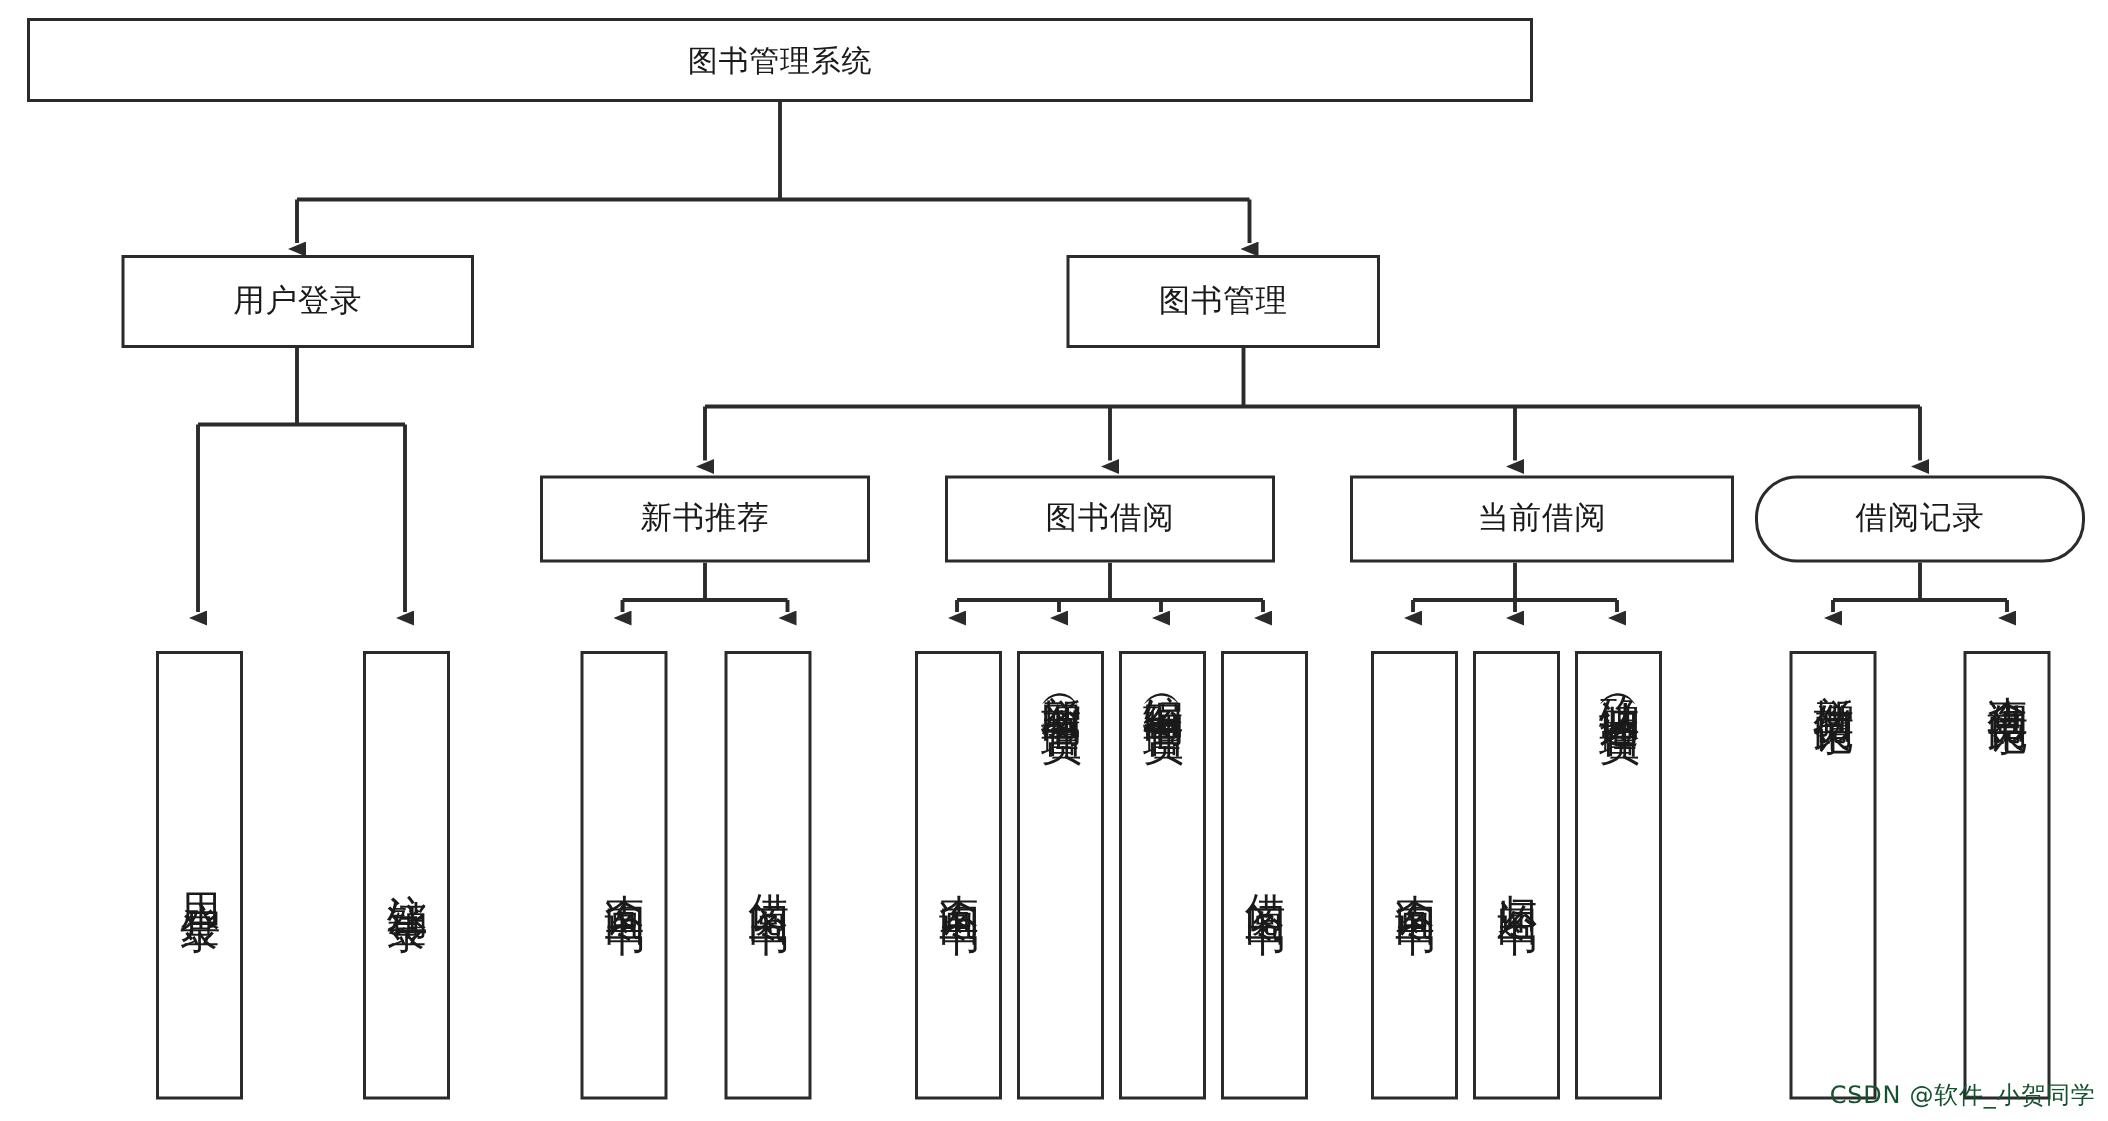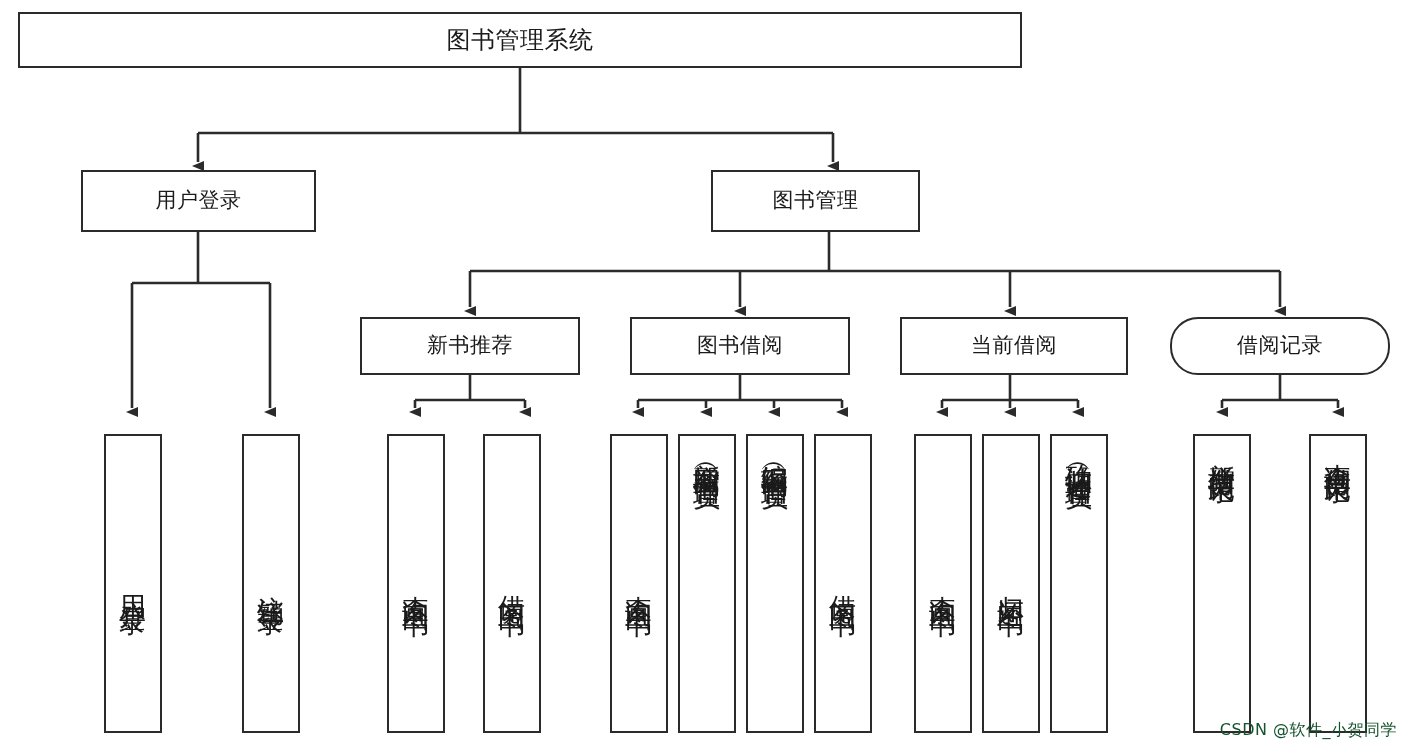--- a/index.html
+++ b/index.html
@@ -40,21 +40,21 @@
     display: block;
     text-align: center;
     line-height: 1.12;
     white-space: nowrap;
   }
   .node.horiz .lbl {
     font-size: 21px;
     letter-spacing: 0.5px;
   }
   .node.root .lbl {
-    font-size: 24px;
+    font-size: 20px;
     letter-spacing: 0.5px;
   }
   .node.vert {
     align-items: flex-start;
     padding-top: 6px;
   }
   .node.vert .lbl {
     writing-mode: vertical-rl;
     text-orientation: upright;
     font-size: 27px;
@@ -146,21 +146,21 @@
   <div class="node horiz" style="left:711px; top:170px; width:209px; height:62px;">
     <span class="lbl">图书管理</span>
   </div>
 
   <div class="node horiz" style="left:630px; top:317px; width:220px; height:58px;">
     <span class="lbl">图书借阅</span>
   </div>
   <div class="node horiz" style="left:360px; top:317px; width:220px; height:58px;">
     <span class="lbl">新书推荐</span>
   </div>
-  <div class="node horiz" style="left:900px; top:317px; width:228px; height:58px;">
+  <div class="node horiz" style="left:900px; top:317px; width:256px; height:58px;">
     <span class="lbl">当前借阅</span>
   </div>
   <div class="node horiz" style="left:1170px; top:317px; width:220px; height:58px;border-radius:28px;">
     <span class="lbl">借阅记录</span>
   </div>
 
   <div class="node vert midpad" style="left:104px; top:434px; width:58px; height:299px;">
     <span class="lbl">用户登录</span>
   </div>
   <div class="node vert midpad" style="left:242px; top:434px; width:58px; height:299px;">

